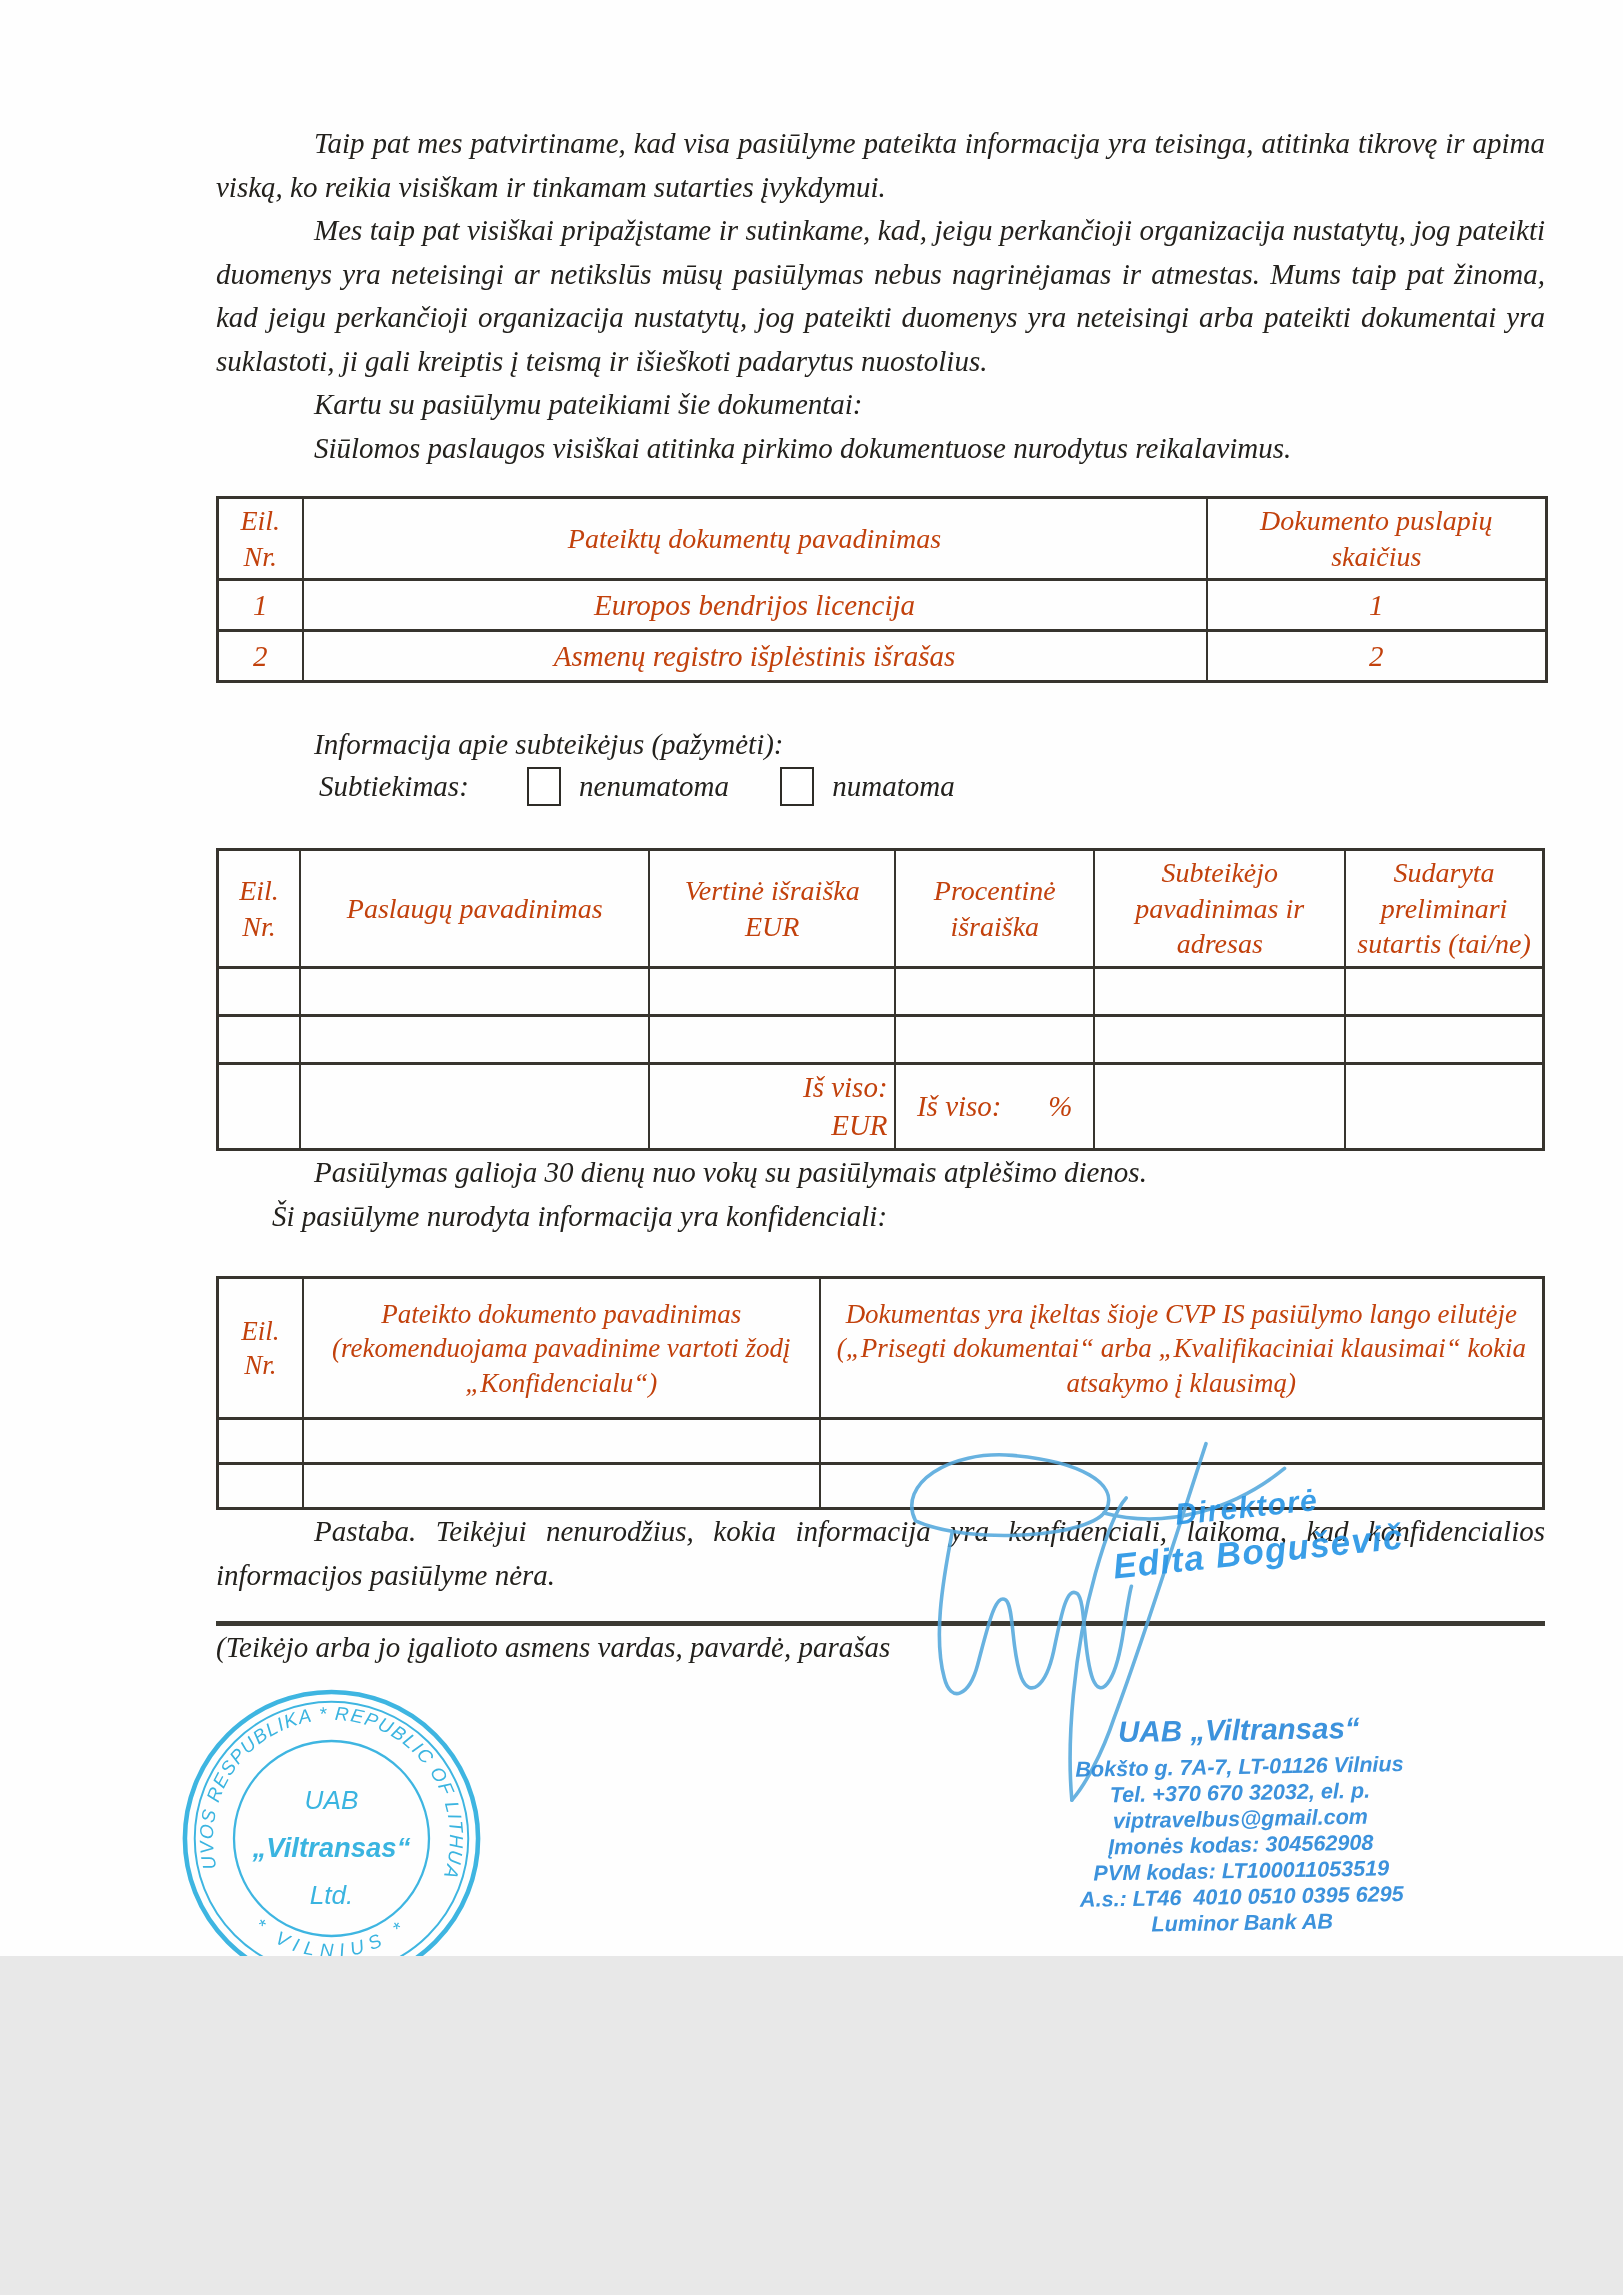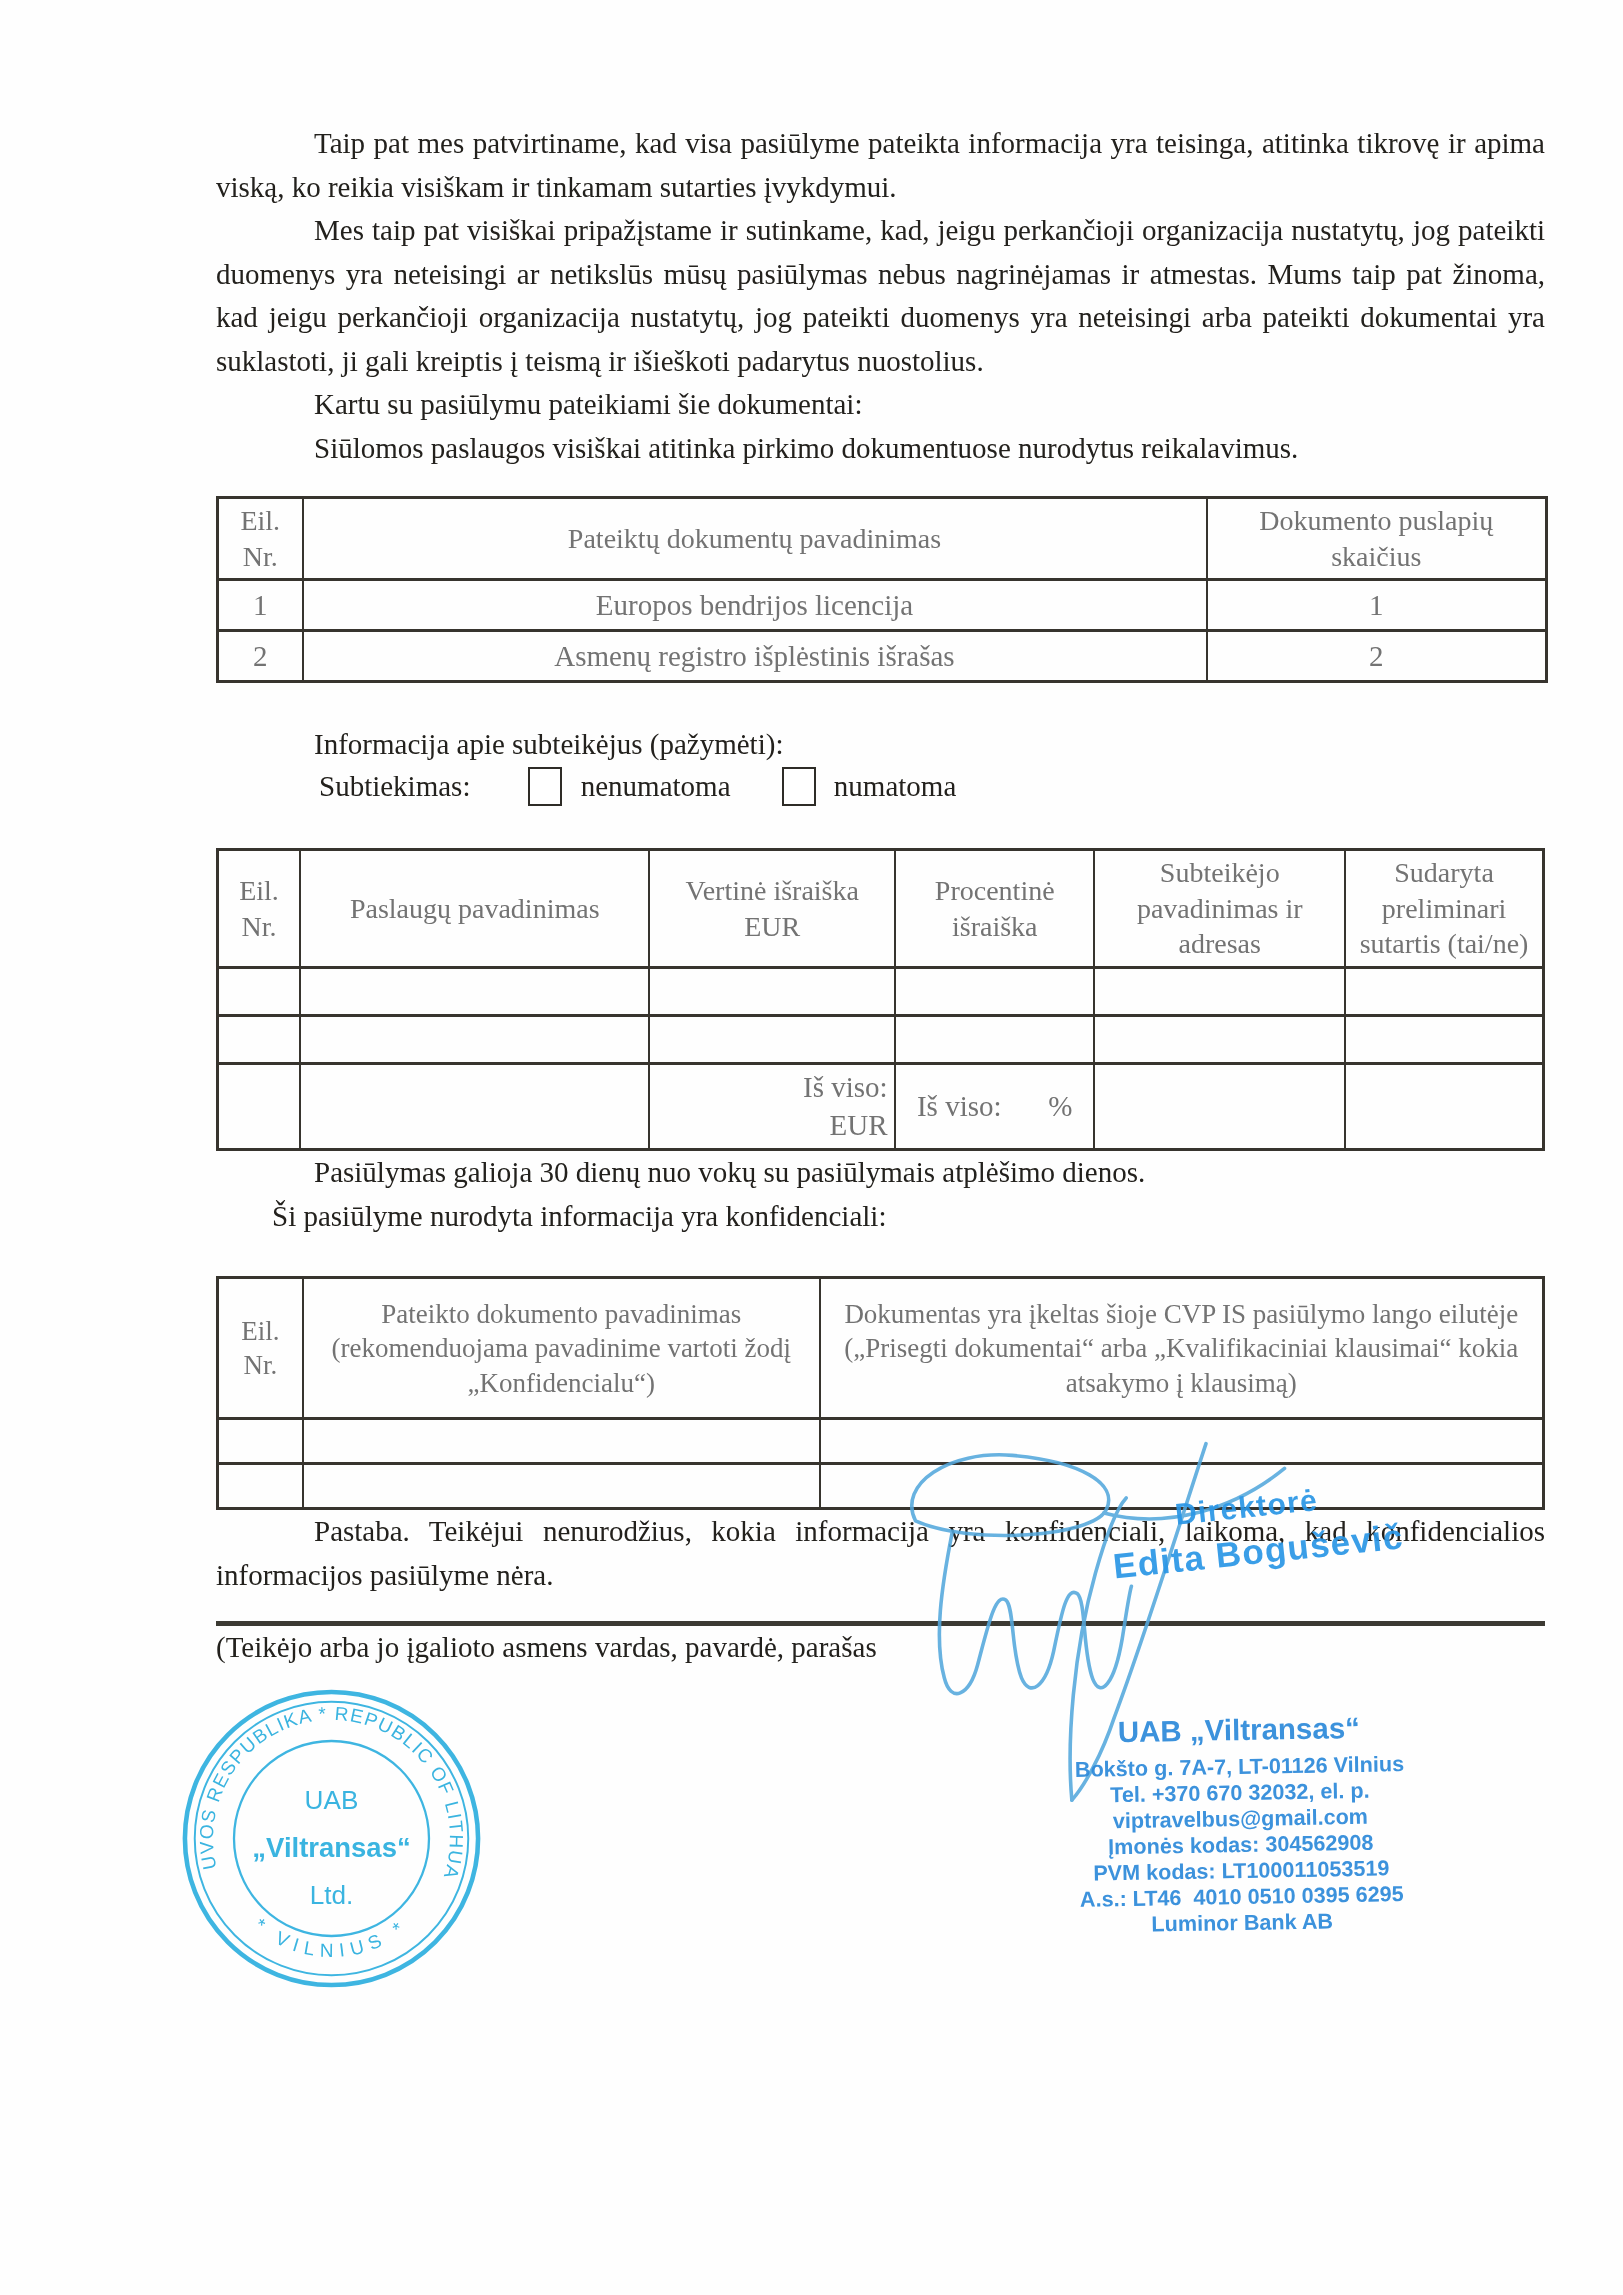--- a/index.html
+++ b/index.html
@@ -1,30 +1,30 @@
 <!DOCTYPE html>
 <html lang="lt" style="font-size:10.5px"><head>
 <meta charset="utf-8">
 <style>
   html,body { margin:0; padding:0; background:#e8e8e8; }
   .page {
-    position:relative; width:1624px; height:2295px;
+    position:relative; width:1624px; height:1956px;
     background:#fefefe; overflow:hidden;
-    font-family:"Liberation Serif", serif; color:#23211d;
+    font-family:"Liberation Serif", serif; color:#23211d;font-style:italic;
   }
   .content { position:absolute; left:216px; top:122px; width:1329px; }
 
   p.body { font-size:29px; line-height:1.5; text-align:justify; margin:0; }
   p.single { text-align:left; }
   .indent { text-indent:98px; }
   .indent-sm { text-indent:56px; }
 
   table.tbl {
     border-collapse:collapse; width:100%;
-    font-size:29px; color:#737373; table-layout:fixed;
+    font-size:29px; color:#c2410c; table-layout:fixed;
   }
   table.tbl th, table.tbl td {
     border:2px solid #37342e; border-top-width:3.9px; border-bottom-width:3.9px;
     font-weight:normal; vertical-align:middle; padding:3.9px 6.5px;
     overflow:hidden;
   }
   table.tbl { border:3.9px solid #37342e; }
   th.hdr { text-align:center; line-height:1.28; font-size:28px; }
   td.c { text-align:center; }
   td.l { text-align:center; padding-left:17px; }

